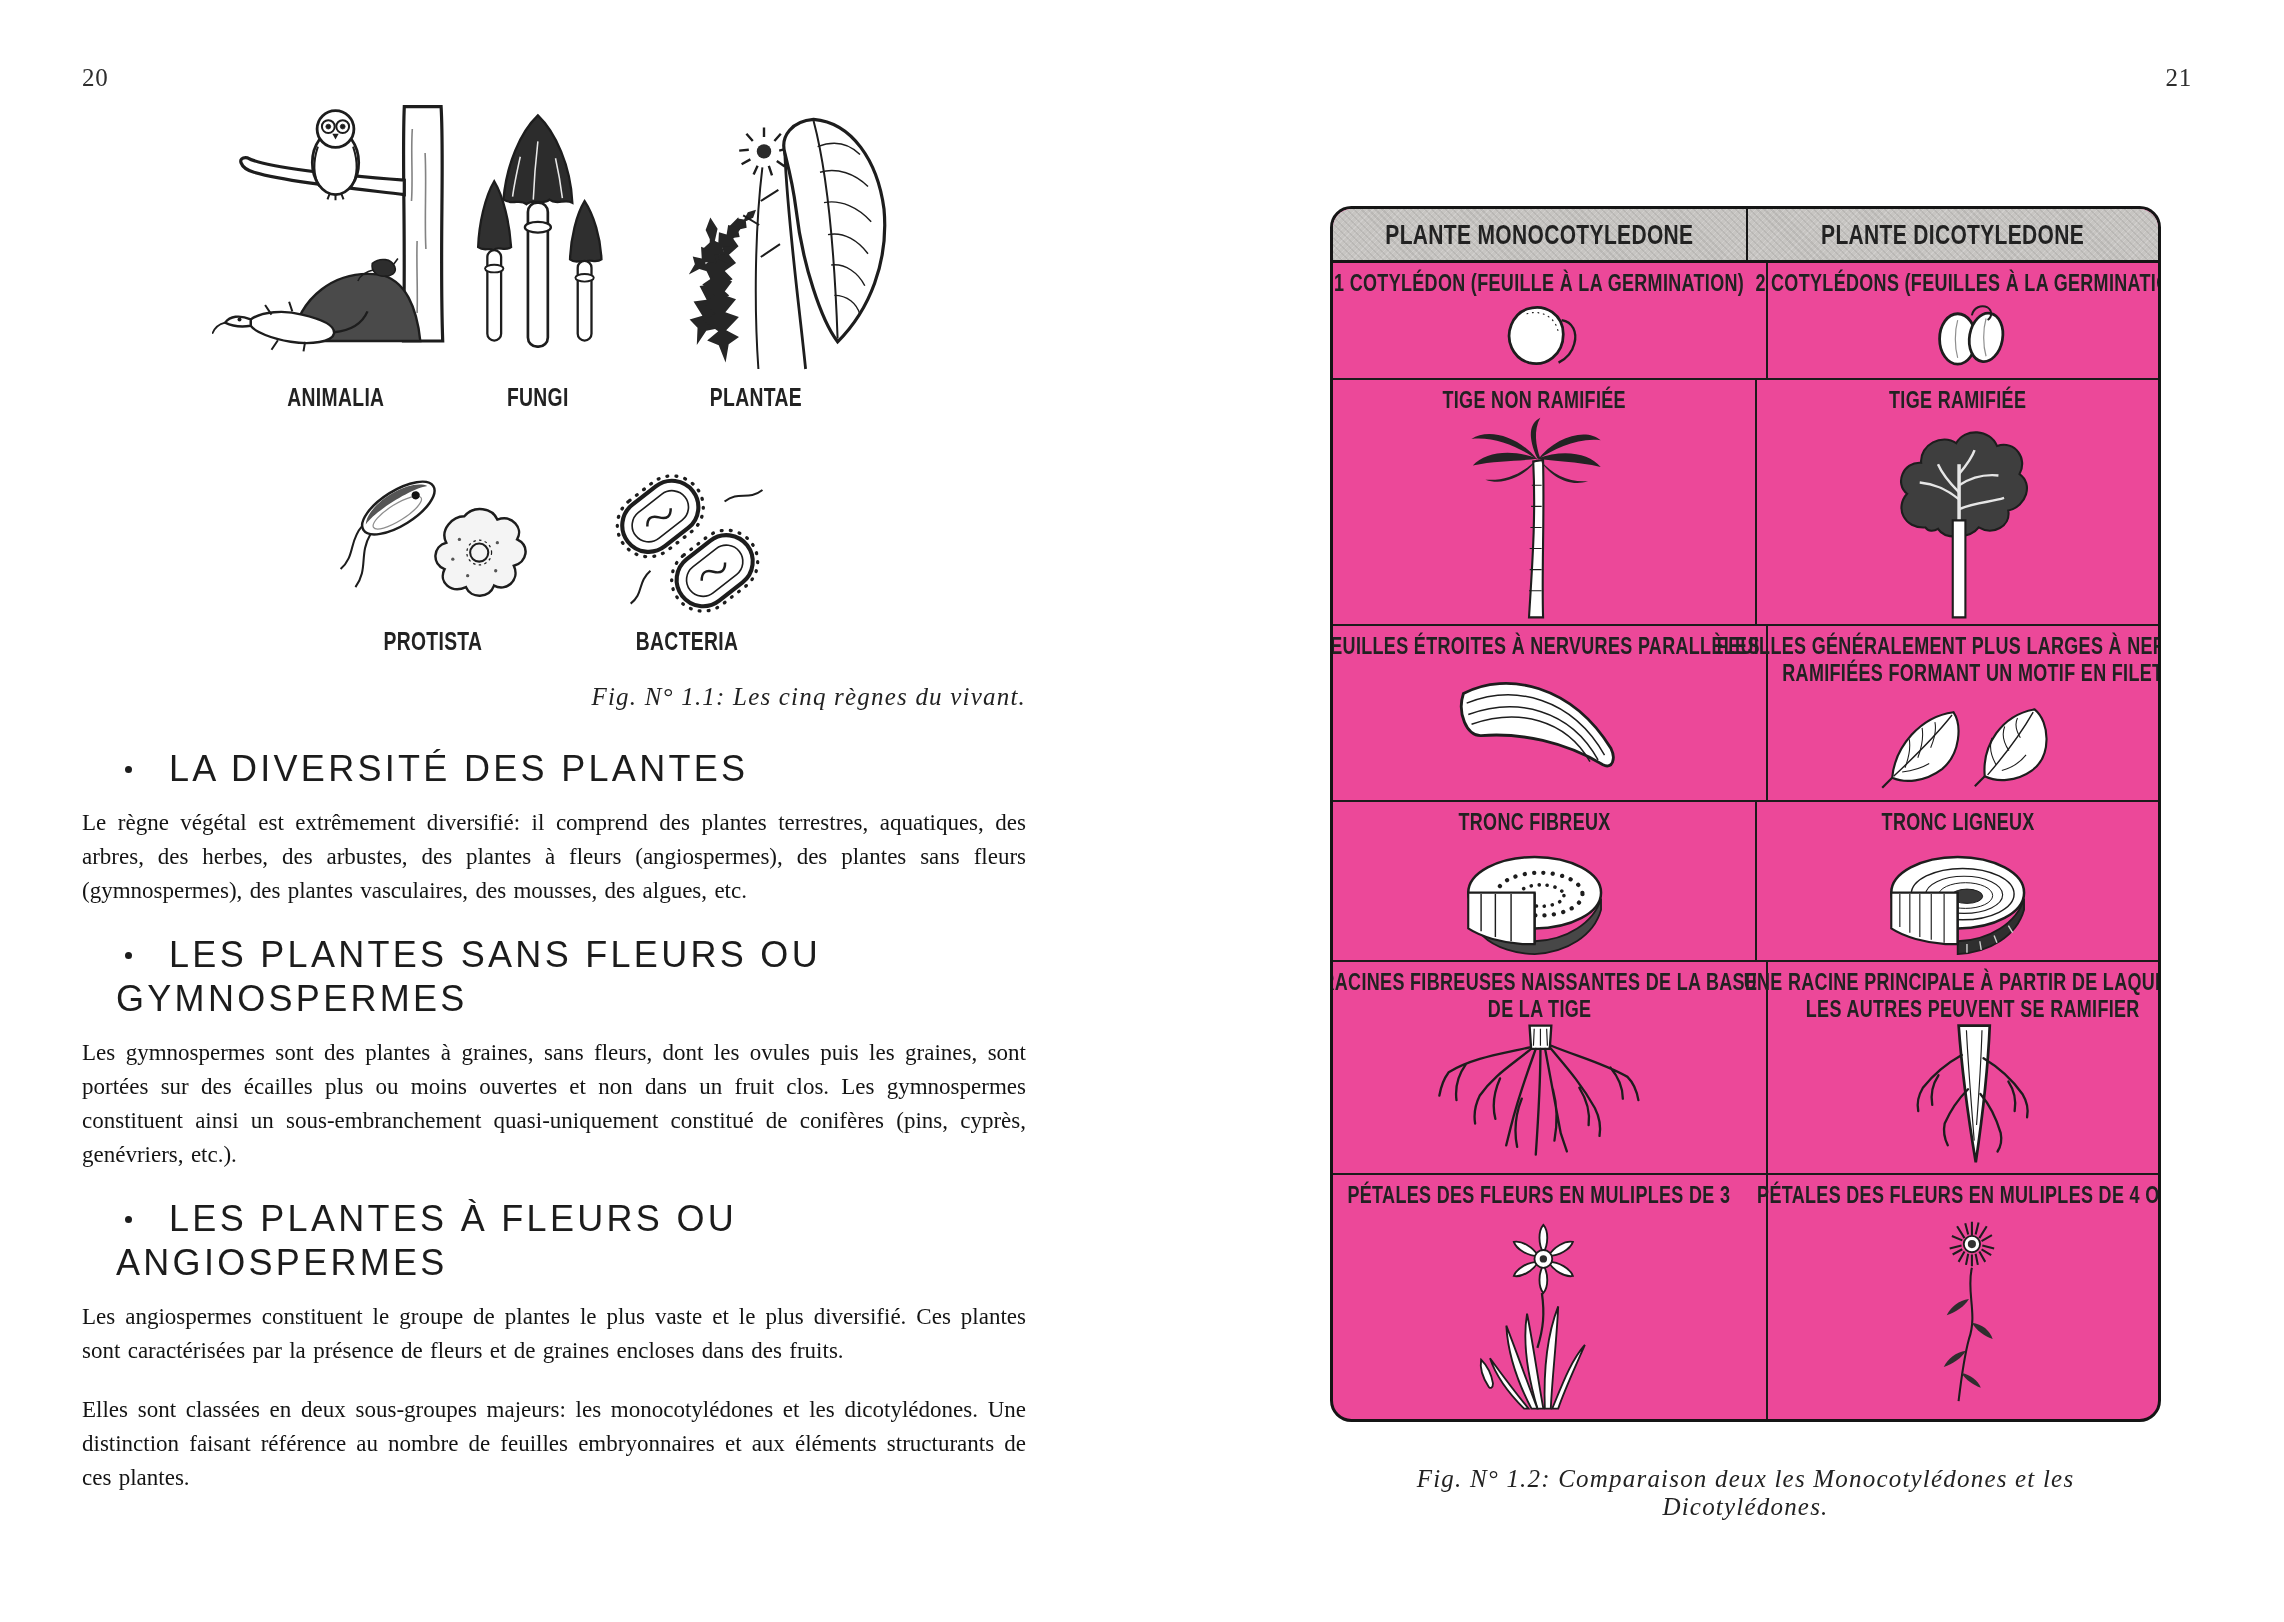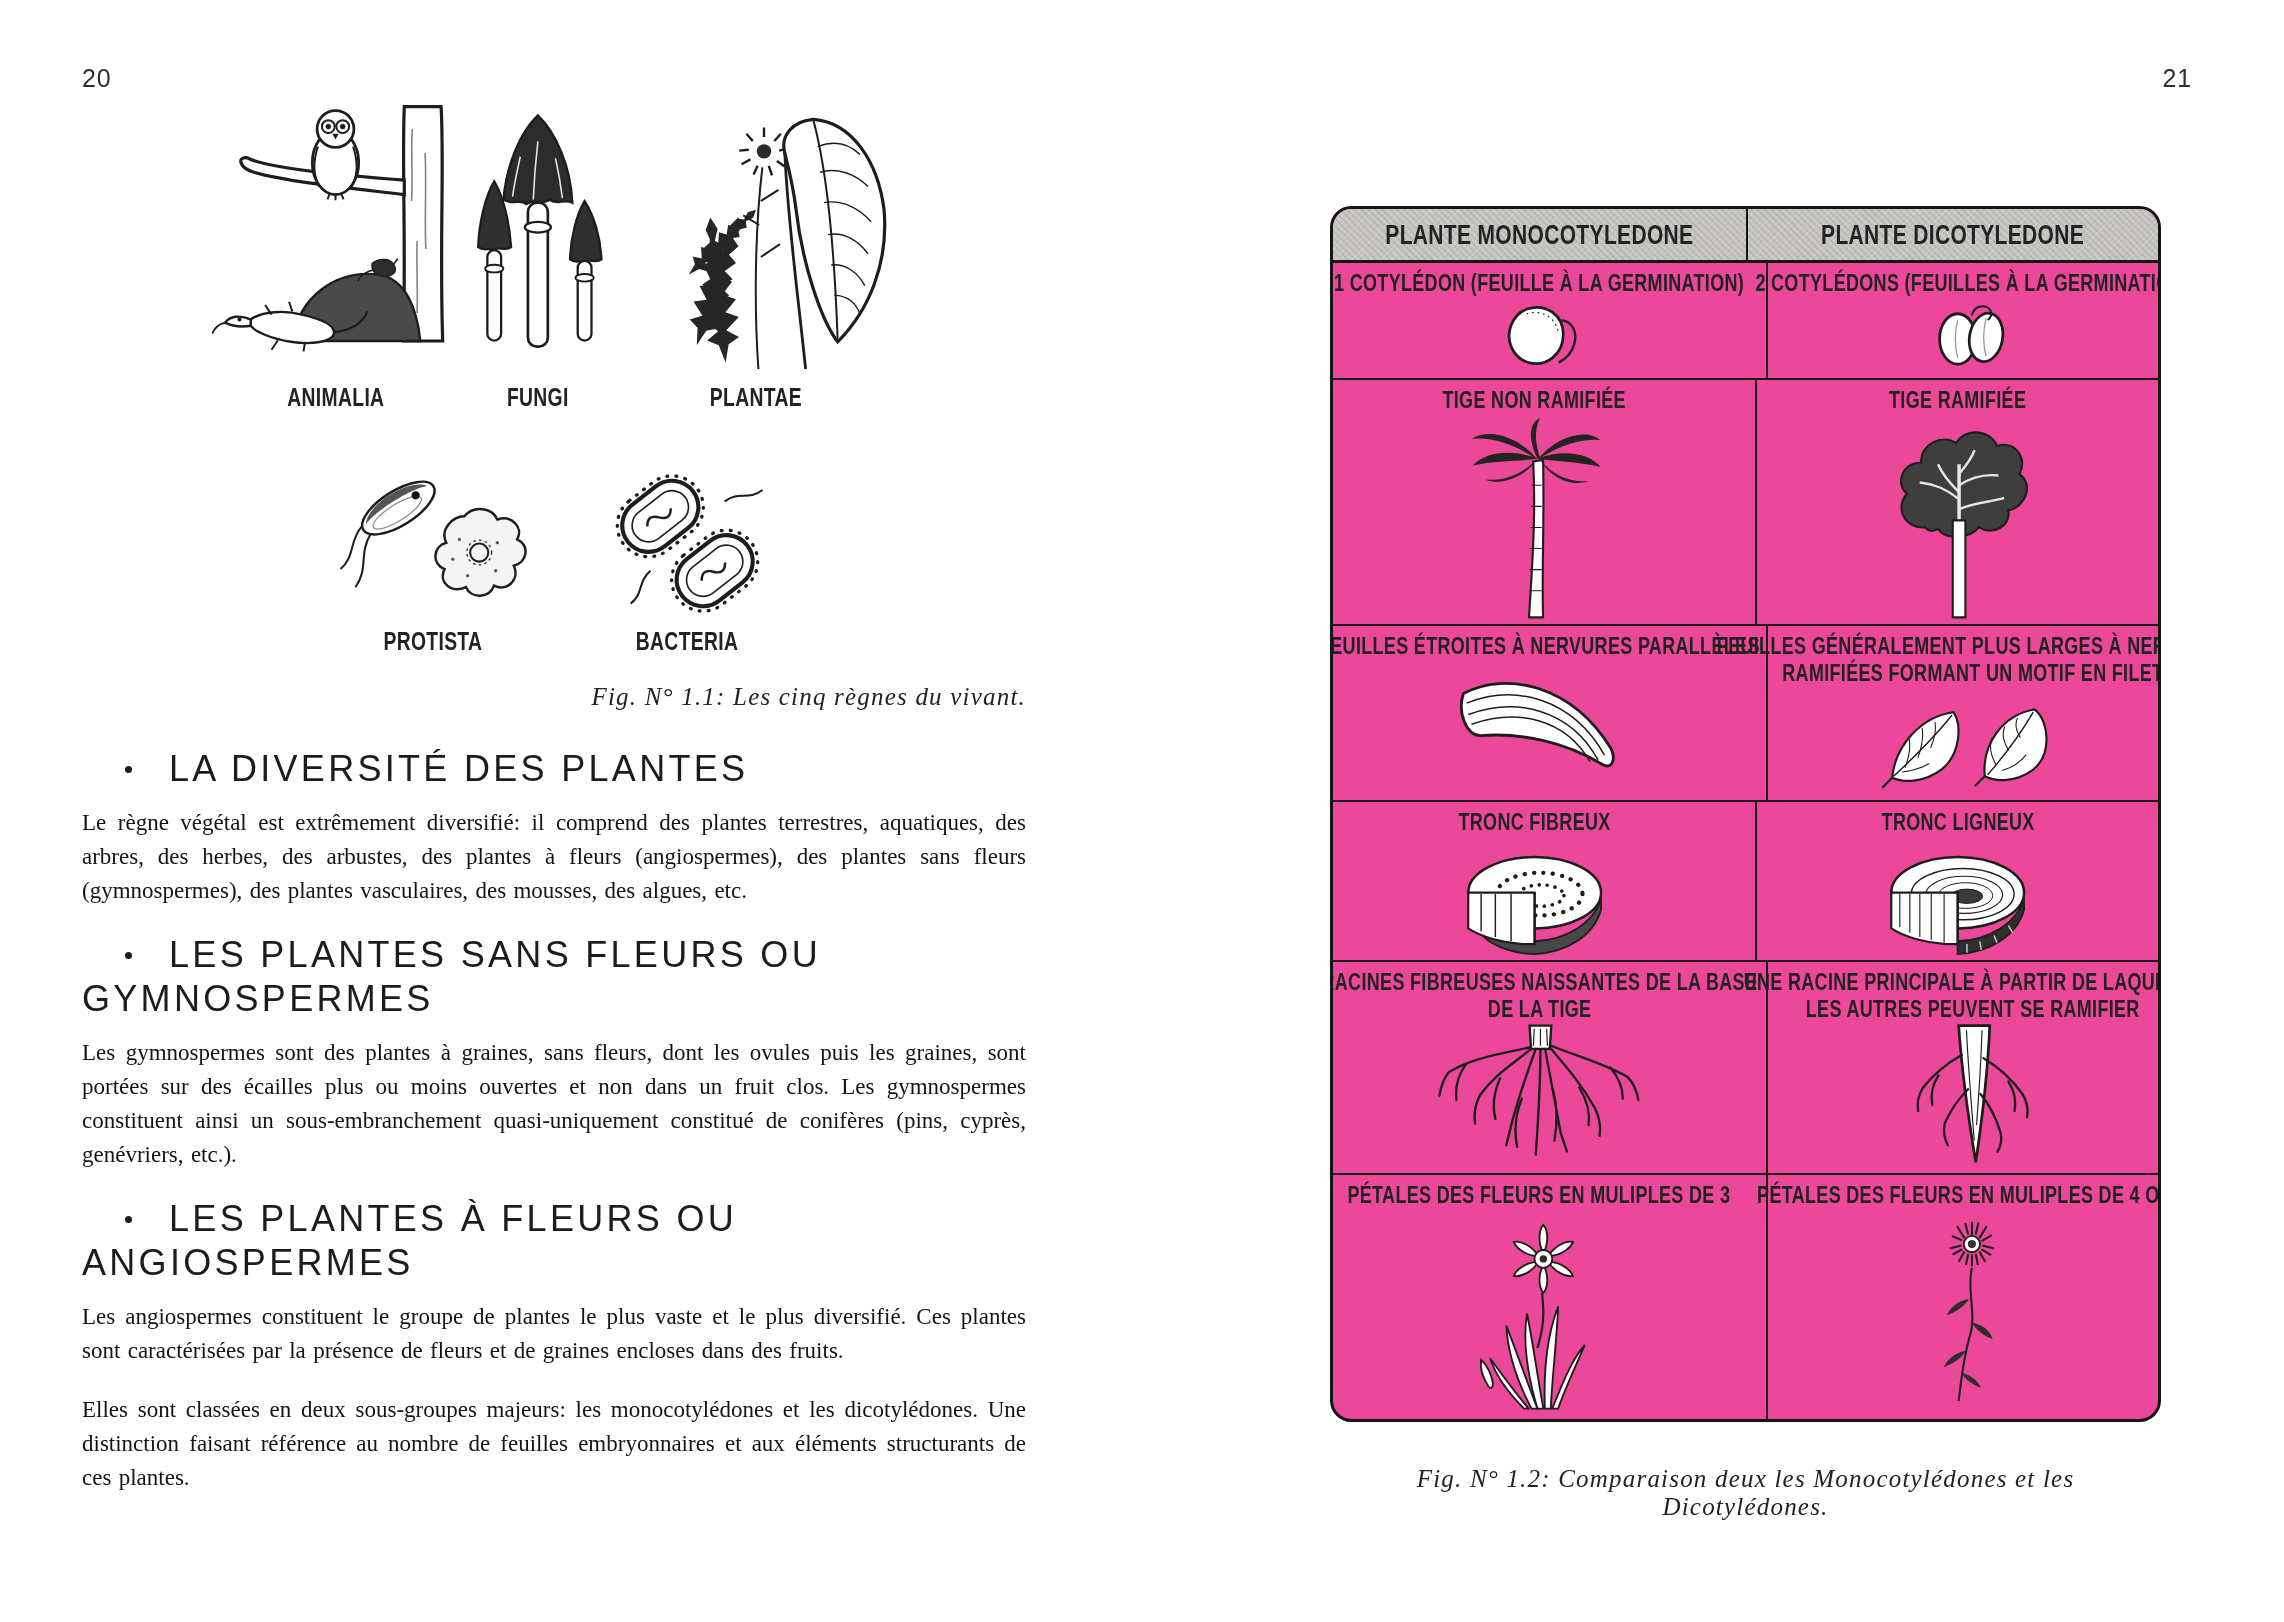--- a/index.html
+++ b/index.html
@@ -7,21 +7,21 @@
   body {
     width:2284px; height:1622px; position:relative; overflow:hidden;
     font-family:"Liberation Serif", serif; color:#161616;
   }
   .page { position:absolute; top:0; height:1622px; width:1142px; }
   .page-left { left:0; }
   .page-right { left:1142px; }
 
   .pagenum {
     position:absolute; top:64px; font-size:25px; letter-spacing:0.8px; color:#2e2e2e;
-    font-family:Liberation Sans, sans-serif;
+    font-family:Liberation Serif, serif;
   }
   .pagenum-left { left:82px; }
   .pagenum-right { right:92px; }
 
   
   .fig1 { position:absolute; left:82px; top:105px; width:944px; }
   .fig-row1 { display:flex; justify-content:center; align-items:flex-end; gap:0px; }
   .fig-row2 { display:flex; justify-content:center; align-items:center; gap:69px; margin-top:54px; }
   .fig-item { display:flex; flex-direction:column; align-items:center; }
   .fig-item svg { display:block; }
@@ -41,21 +41,21 @@
   }
 
   
   .text-col { position:absolute; left:82px; top:747px; width:944px; }
   .section-heading {
     position:relative; font-family:"Liberation Sans", sans-serif;
     font-size:36px; line-height:44px; letter-spacing:3.3px; color:#1c1c1c;
     margin:0 0 15px 0; font-weight:400;
   }
   .section-heading .h-line1 { display:block; margin-left:87px; white-space:nowrap; }
-  .section-heading .h-line2 { display:block; white-space:nowrap; }
+  .section-heading .h-line2 { display:block; margin-left:34px; white-space:nowrap; }
   .section-heading .h-line2:empty { display:none; }
   .bullet-dot {
     position:absolute; left:43px; top:19px; width:7.4px; height:7.4px; border-radius:50%;
     background:#1c1c1c;
   }
   .text-col p {
     margin:0 0 25px 0; font-size:23px; line-height:34px; text-align:justify;
     word-spacing:1.6px; color:#141414;
   }
   .text-col p:empty { display:none; }

